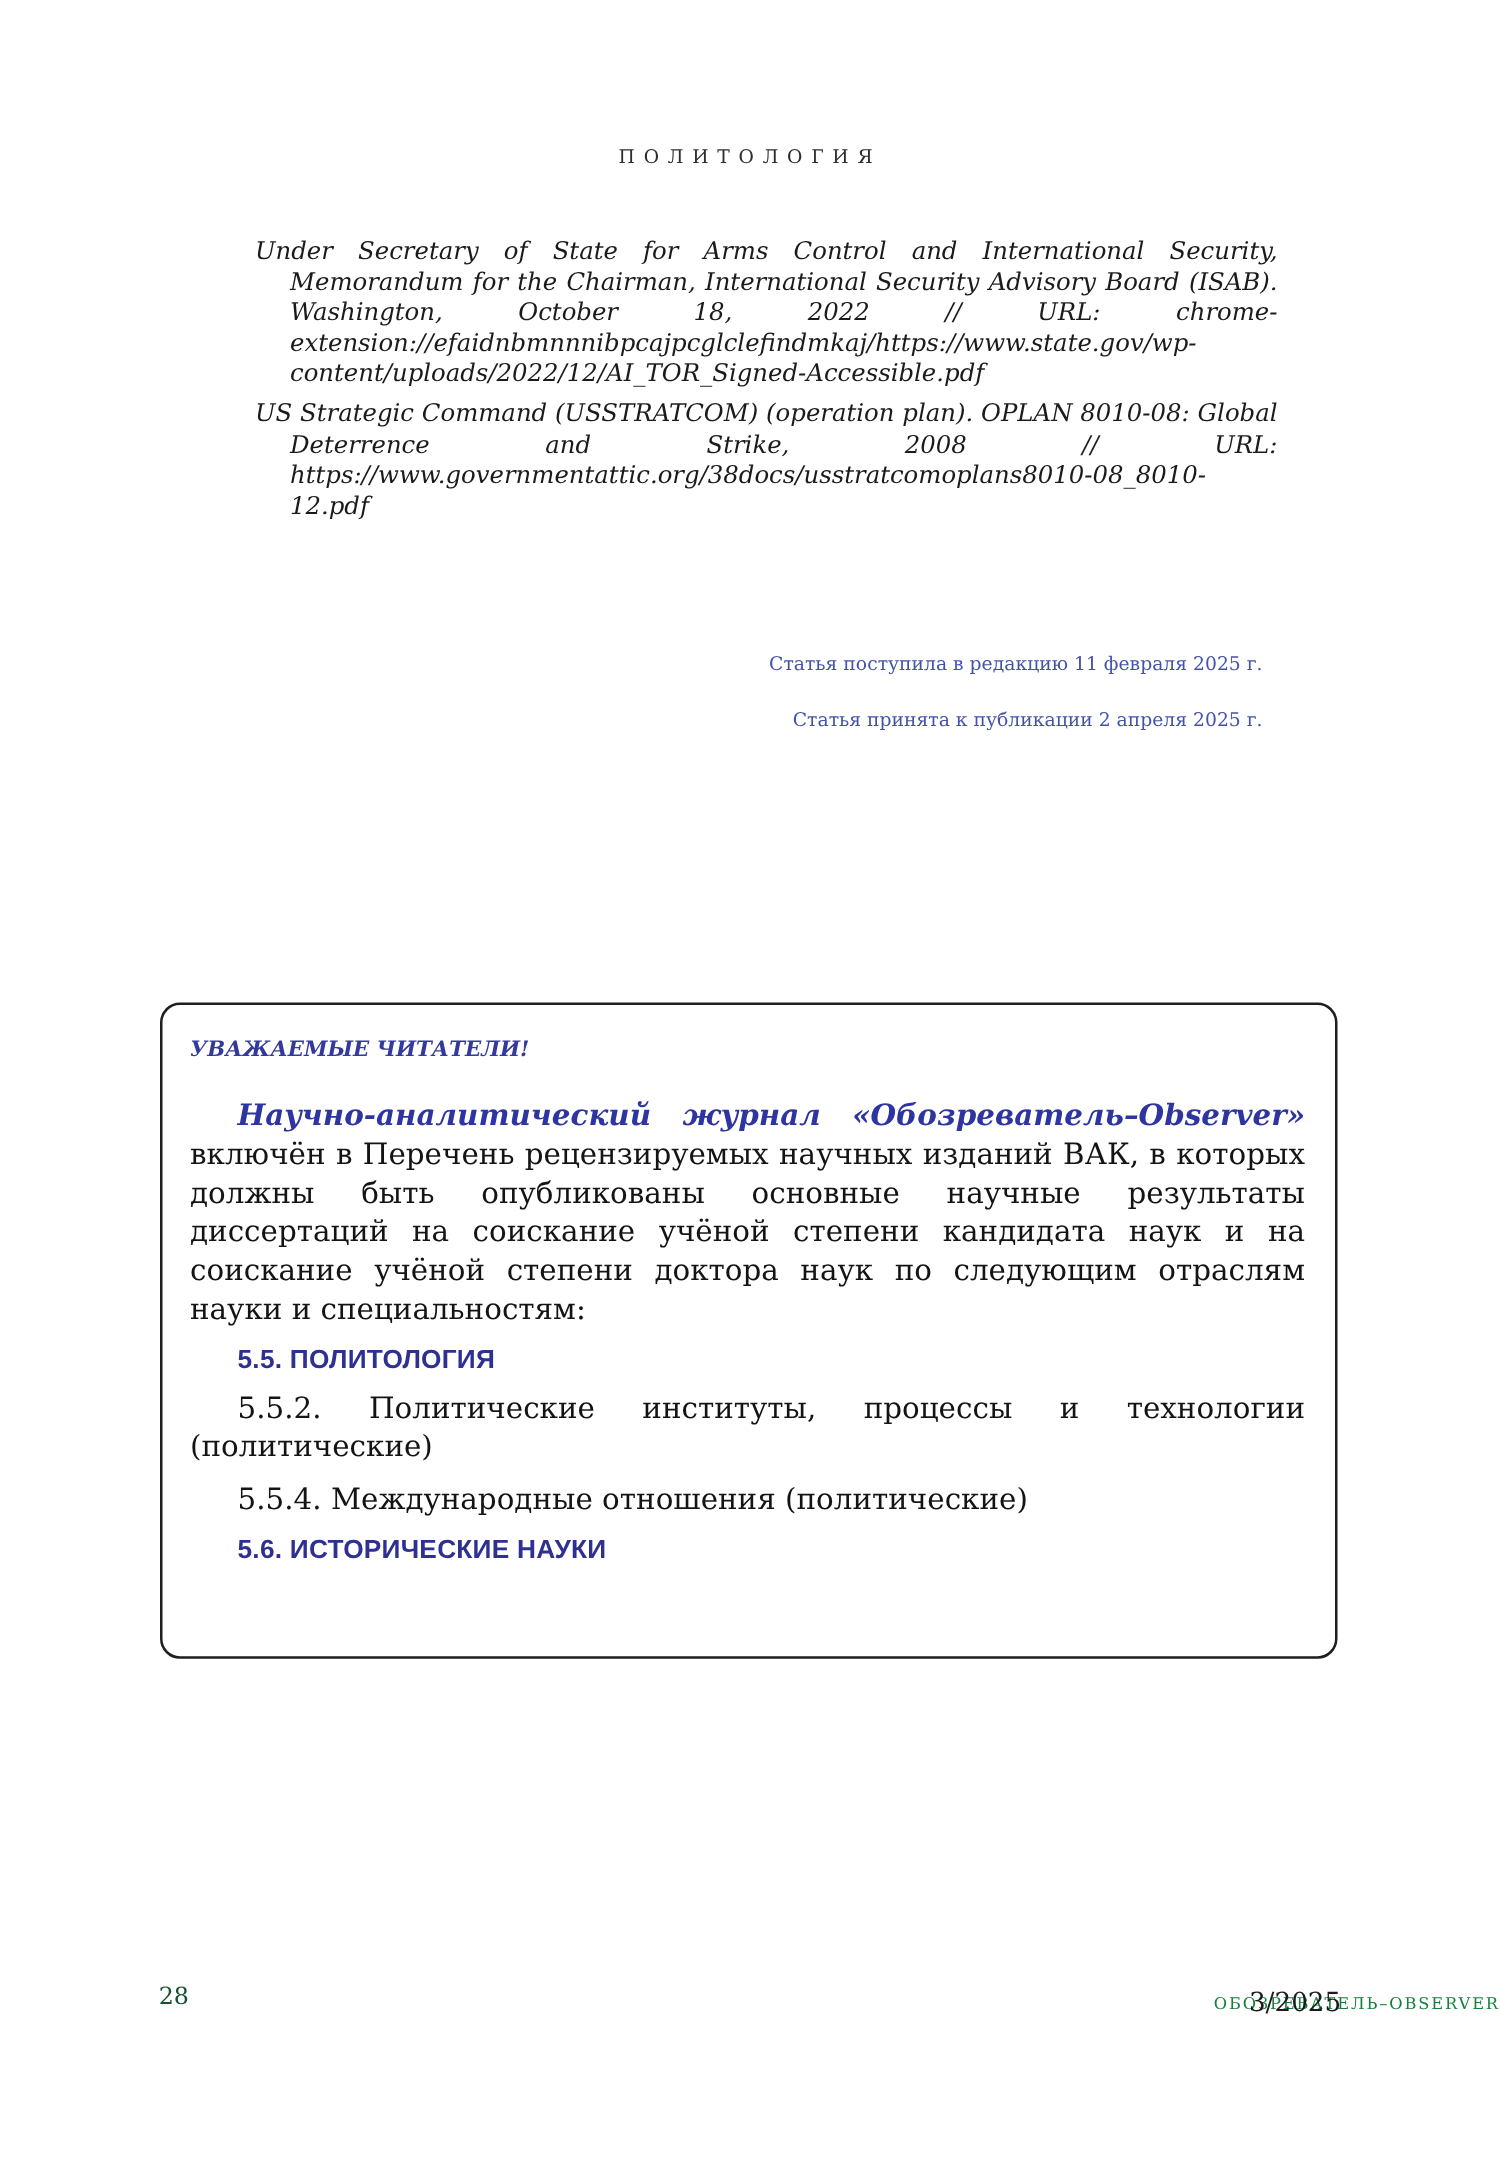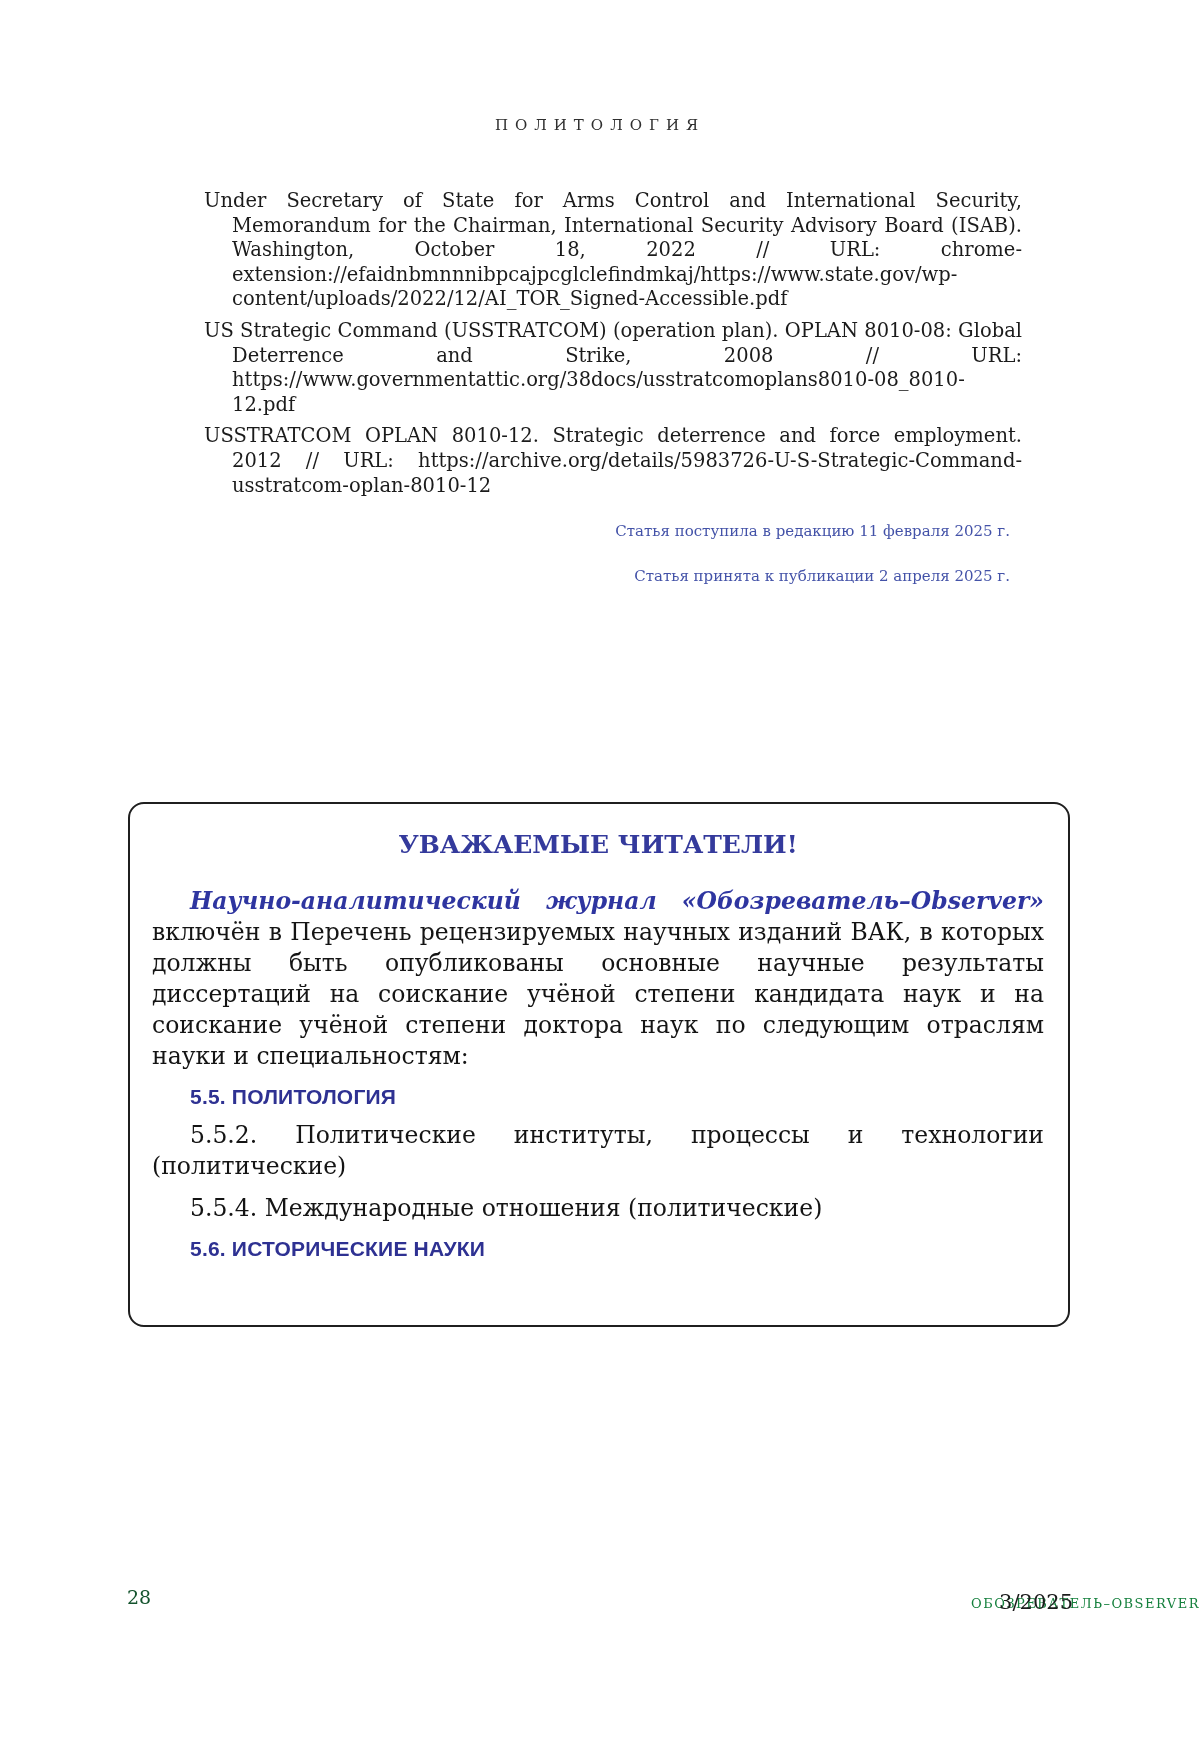--- a/index.html
+++ b/index.html
@@ -20,40 +20,40 @@
   }
   .references{
     position:absolute;top:189px;left:204px;width:818px;
   }
   .reference{
     margin:0 0 7px 0;
     padding-left:28px;text-indent:-28px;
     font-size:19.5px;line-height:24.6px;
     text-align:justify;
     overflow-wrap:anywhere;
+    font-style:italic;
   }
   .dates{
     position:absolute;top:522px;left:204px;width:806px;
     text-align:right;
     color:#4352a8;
     font-size:15px;
   }
   .dates p{margin:0;}
   .dates p + p{margin-top:27px;}
   .notice-box{
     position:absolute;top:802px;left:128px;width:942px;height:525px;
     box-sizing:border-box;
     border:2px solid #1f1f1f;border-radius:16px;
     padding:26px 24px 0 22px;
     background:#fff;
   }
   .notice-title{
     margin:0 0 27px 0;
-    text-align:center;
-    font-size:25px;font-weight:bold;
+    font-size:17px;font-weight:bold;font-style:italic;
     color:#343a9c;
   }
   .notice-intro{
     margin:0;
     font-size:23.5px;line-height:31px;
     text-align:justify;text-indent:38px;
     color:#141414;
   }
   .journal-name{
     font-weight:bold;
@@ -92,21 +92,20 @@
 </head>
 <body>
 
 <div class="page">
 
   <div class="rubric">ПОЛИТОЛОГИЯ</div>
 
   <div class="references">
     <p class="reference">Under Secretary of State for Arms Control and International Security, Memorandum for the Chairman, International Security Advisory Board (ISAB). Washington, October 18, 2022 // URL: chrome-extension://efaidnbmnnnibpcajpcglclefindmkaj/https://www.state.gov/wp-content/uploads/2022/12/AI_TOR_Signed-Accessible.pdf</p>
     <p class="reference">US Strategic Command (USSTRATCOM) (operation plan). OPLAN 8010-08: Global Deterrence and Strike, 2008 // URL: https://www.governmentattic.org/38docs/usstratcomoplans8010-08_8010-12.pdf</p>
-    <p class="reference">USSTRATCOM OPLAN 8010-12. Strategic deterrence and force employment. 2012 // URL: https://archive.org/details/5983726-U-S-Strategic-Command-usstratcom-oplan-8010-12</p>
   </div>
 
   <div class="dates">
     <p>Статья поступила в редакцию 11 февраля 2025 г.</p>
     <p>Статья принята к публикации 2 апреля 2025 г.</p>
   </div>
 
   <div class="notice-box">
     <p class="notice-title">УВАЖАЕМЫЕ ЧИТАТЕЛИ!</p>
 

